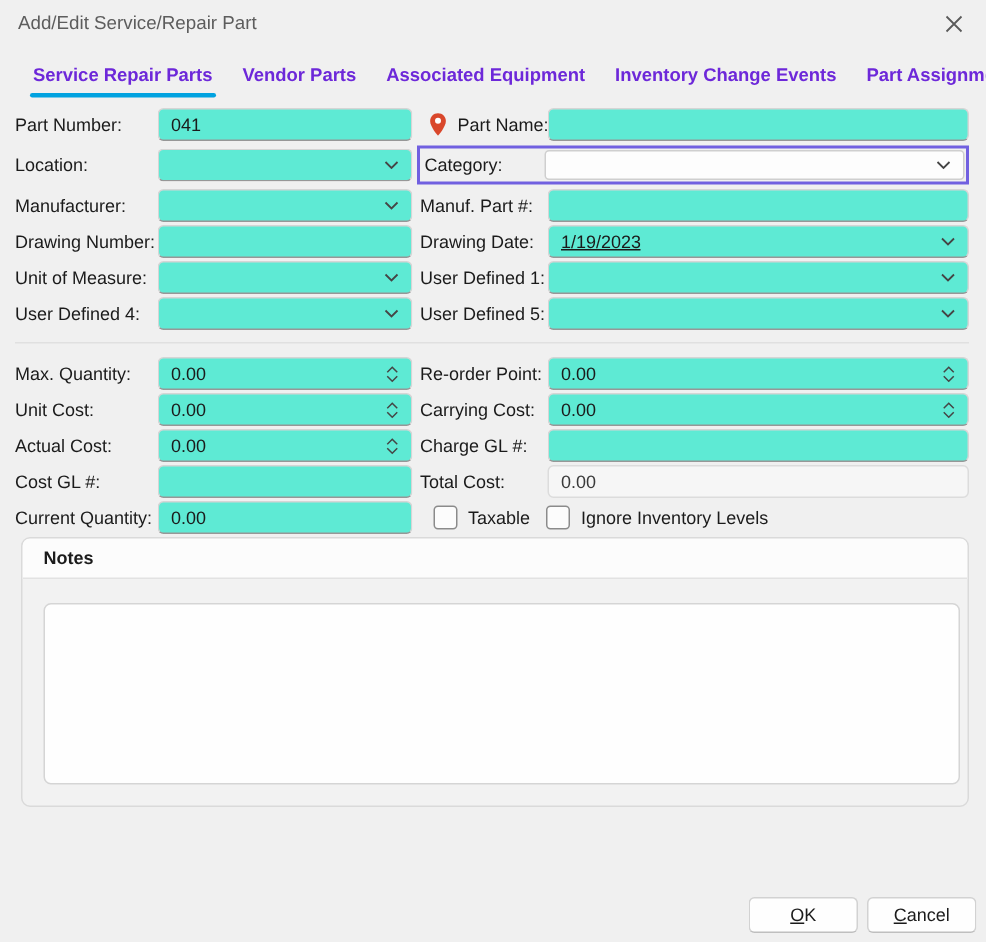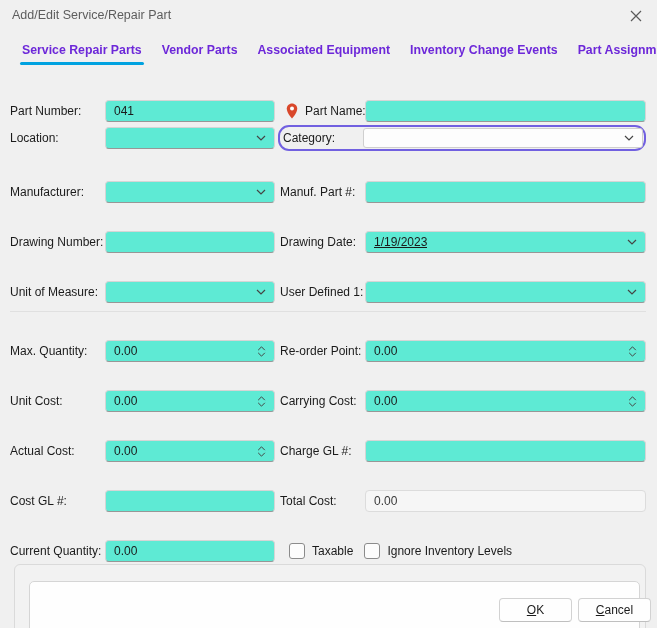--- a/index.html
+++ b/index.html
@@ -15,41 +15,41 @@
   .close-btn{position:absolute;right:12px;top:7px;width:18px;height:18px;
     display:flex;align-items:center;justify-content:center;cursor:pointer;}
   
   .tabs{position:absolute;top:40px;left:12px;display:flex;}
   .tab{padding:3px 10px 10px 10px;font-weight:bold;font-size:12.3px;position:relative;
     color:#6d28d9;white-space:nowrap;cursor:pointer;}
   .tab.active::after{content:"";position:absolute;left:8px;right:8px;bottom:2px;
     height:3px;border-radius:2px;background:var(--accent);}
   
   .form{position:absolute;top:72px;left:10px;right:11px;}
-  .row{display:flex;align-items:center;height:22px;margin-bottom:2px;margin-top:28px;}
+  .row{display:flex;align-items:center;height:22px;margin-bottom:2px;}
   .ll{width:95px;flex-shrink:0;white-space:nowrap;}
   .fl{width:170px;flex-shrink:0;}
   .lr{width:85px;flex-shrink:0;margin-left:5px;white-space:nowrap;display:flex;align-items:center;}
   .fr{flex:1;min-width:0;}
   .box{background:#5eead4;border:1px solid #d5d5d5;border-bottom-color:#979797;
     border-radius:4px;height:22px;box-sizing:border-box;display:flex;align-items:center;
     padding:0 8px;font-size:12px;font-family:"Liberation Sans", sans-serif;color:#1b1b1b;}
   input.box{outline:none;}
   .combo{justify-content:space-between;cursor:pointer;}
   .combo .val{overflow:hidden;white-space:nowrap;text-decoration:underline;}
   .chev{flex-shrink:0;}
   .spin{justify-content:space-between;}
   .spins{display:flex;flex-direction:column;align-items:center;gap:1px;cursor:pointer;}
   .disabled-box{background:#f6f6f6;border:1px solid #dcdcdc;border-bottom-color:#dcdcdc;color:#3a3a3a;}
   .divider{height:1px;background:#e0e0e0;margin:8px 0 9px 0;}
   .pin{margin:0 7px 0 6px;flex-shrink:0;}
   
   .row-focus{height:30px;margin-bottom:1px;margin-top:-1px;}
   .focus-wrap{flex:1;min-width:0;display:flex;align-items:center;height:26px;box-sizing:border-box;
-    border:2px solid var(--focus);border-radius:11px;margin-left:3px;padding:0 1px 0 3px;background:#f0f0f0;}
+    border:2px solid var(--focus);border-radius:0;margin-left:3px;padding:0 1px 0 3px;background:#f0f0f0;}
   .focus-wrap .lr2{width:80px;flex-shrink:0;white-space:nowrap;}
   .focus-wrap .combo{flex:1;height:20px;border:1px solid #cfcfcf;border-radius:3px;background:#fdfdfd;}
   
   .cbgroup{display:flex;align-items:center;margin-left:14px;}
   .checkbox{width:16px;height:16px;box-sizing:border-box;border:1px solid #8b8b8b;border-radius:3px;
     background:#fcfcfc;margin-right:7px;flex-shrink:0;cursor:pointer;}
   .cblabel{margin-right:11px;white-space:nowrap;}
   
   .notes-group{margin-top:2px;margin-left:4px;height:180px;box-sizing:border-box;
     border:1px solid #dadada;border-radius:6px;background:#f2f2f2;overflow:hidden;}
@@ -165,20 +165,38 @@
         </div>
       <div class="box combo fr">
         <span class="val"></span>
         <svg class="chev" width="10" height="6" viewBox="0 0 10 6">
             <path d="M1 1 L5 5 L9 1" stroke="#454545" stroke-width="1.2" fill="none"></path>
           </svg>
       </div>
     </div>
 
 
+    <div class="row">
+      <div class="ll">User Defined 4:</div>
+      <div class="box combo fl">
+        <span class="val"></span>
+        <svg class="chev" width="10" height="6" viewBox="0 0 10 6">
+            <path d="M1 1 L5 5 L9 1" stroke="#454545" stroke-width="1.2" fill="none"></path>
+          </svg>
+      </div>
+      <div class="lr">
+          <span>User Defined 5:</span>
+        </div>
+      <div class="box combo fr">
+        <span class="val"></span>
+        <svg class="chev" width="10" height="6" viewBox="0 0 10 6">
+            <path d="M1 1 L5 5 L9 1" stroke="#454545" stroke-width="1.2" fill="none"></path>
+          </svg>
+      </div>
+    </div>
 
     <div class="divider"></div>
 
     <div class="row">
       <div class="ll">Max. Quantity:</div>
       <div class="box spin fl">
         <span class="val">0.00</span>
         <span class="spins">
           <svg width="9" height="5" viewBox="0 0 10 6">
               <path d="M1 5 L5 1 L9 5" stroke="#454545" stroke-width="1.2" fill="none"></path>
@@ -268,20 +286,23 @@
       <input class="box fl" value="0.00" style="">
       <div class="cbgroup">
         <span class="checkbox"></span>
         <span class="cblabel">Taxable</span>
         <span class="checkbox"></span>
         <span class="cblabel">Ignore Inventory Levels</span>
       </div>
     </div>
 
     <div class="notes-group">
+      <div class="notes-header">
+        <span>Notes</span>
+      </div>
       <div class="notes-body">
         <textarea class="notes-ta" style=""></textarea>
       </div>
     </div>
 
   </div>
 
   <div class="footer">
     <button class="btn">
       <span class="accel">O</span>

